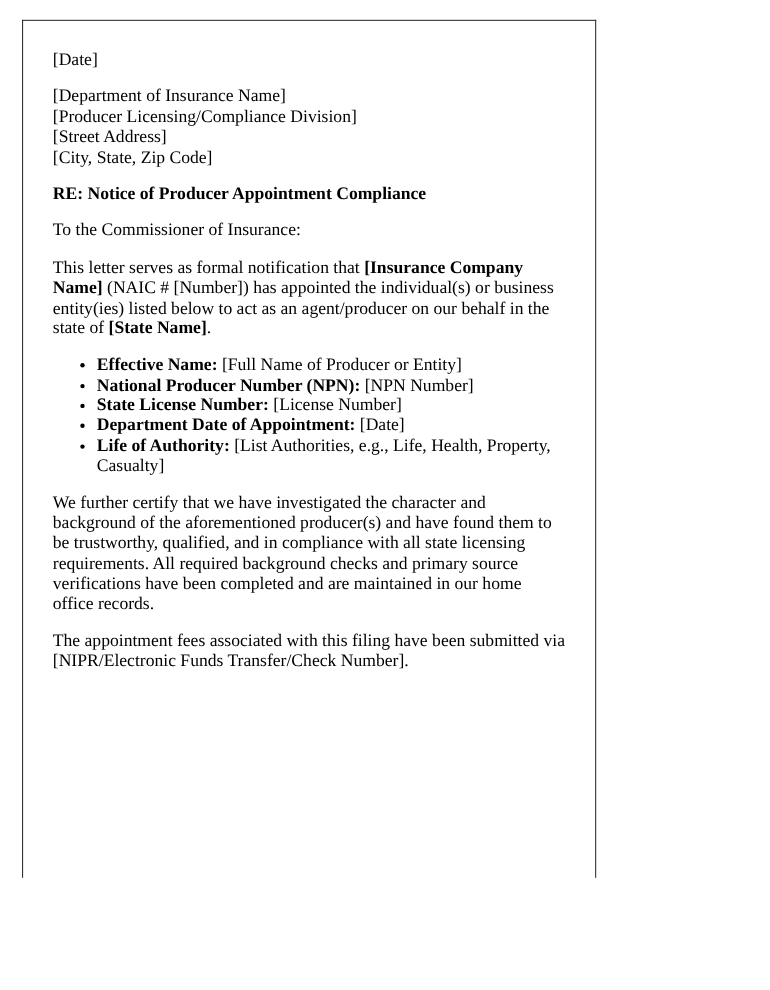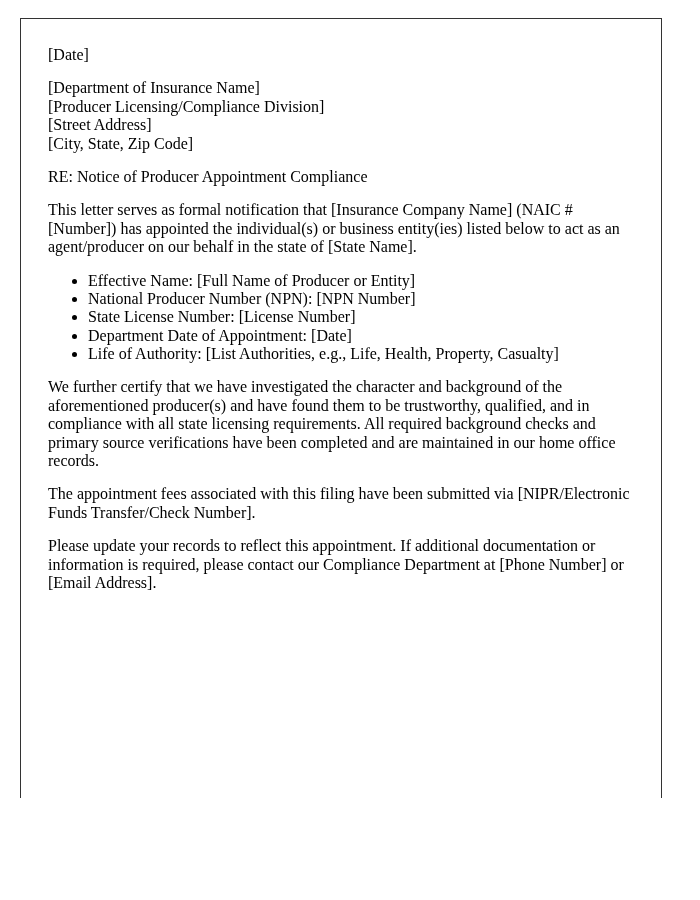--- a/index.html
+++ b/index.html
@@ -11,64 +11,64 @@
     width: 700px;
     height: 900px;
     font-family: "Liberation Serif", "DejaVu Serif", serif;
     font-size: 16px;
     line-height: 1.15;
     color: #000000;
     overflow: hidden;
   }
   .page {
     box-sizing: border-box;
-    width: 642px;
+    width: 522px;
     height: 780px;
     margin: 18px 0 0 20px;
     border: 1.5px solid #333333;
     border-bottom: none;
     padding: 12px 27px 0 27px;
     background: #ffffff;
   }
   .page p {
     margin: 15px 0;
   }
   .page ul {
     margin: 15px 0;
     padding-left: 40px;
   }
   .page li {
     margin: 0;
   }
   .bold, b {
-    font-weight: normal;
+    font-weight: bold;
   }
 </style>
 </head>
 <body>
 
 <div class="page">
   <p>[Date]</p>
 
   <p>[Department of Insurance Name]<br>[Producer Licensing/Compliance Division]<br>[Street Address]<br>[City, State, Zip Code]</p>
 
   <p class="bold">RE: Notice of Producer Appointment Compliance</p>
 
+  <p>To the Commissioner of Insurance:</p>
 
   <p><span>This letter serves as formal notification that </span><b>[Insurance Company Name]</b><span> (NAIC # [Number]) has appointed the individual(s) or business entity(ies) listed below to act as an agent/producer on our behalf in the state of </span><b>[State Name]</b><span>.</span></p>
 
 
   <ul>
       <li><b>Effective Name:</b> [Full Name of Producer or Entity]</li>
       <li><b>National Producer Number (NPN):</b> [NPN Number]</li>
       <li><b>State License Number:</b> [License Number]</li>
       <li><b>Department Date of Appointment:</b> [Date]</li>
       <li><b>Life of Authority:</b> [List Authorities, e.g., Life, Health, Property, Casualty]</li>
     </ul>
 
   <p>We further certify that we have investigated the character and background of the aforementioned producer(s) and have found them to be trustworthy, qualified, and in compliance with all state licensing requirements. All required background checks and primary source verifications have been completed and are maintained in our home office records.</p>
 
   <p>The appointment fees associated with this filing have been submitted via [NIPR/Electronic Funds Transfer/Check Number].</p>
 
-  <p>Please update your records to reflect this appointment. If additional documentation or information is required, please contact our Compliance Department at [Phone Number] or [Email Address].</p>
 
 
 </div>
 
 </body></html>

